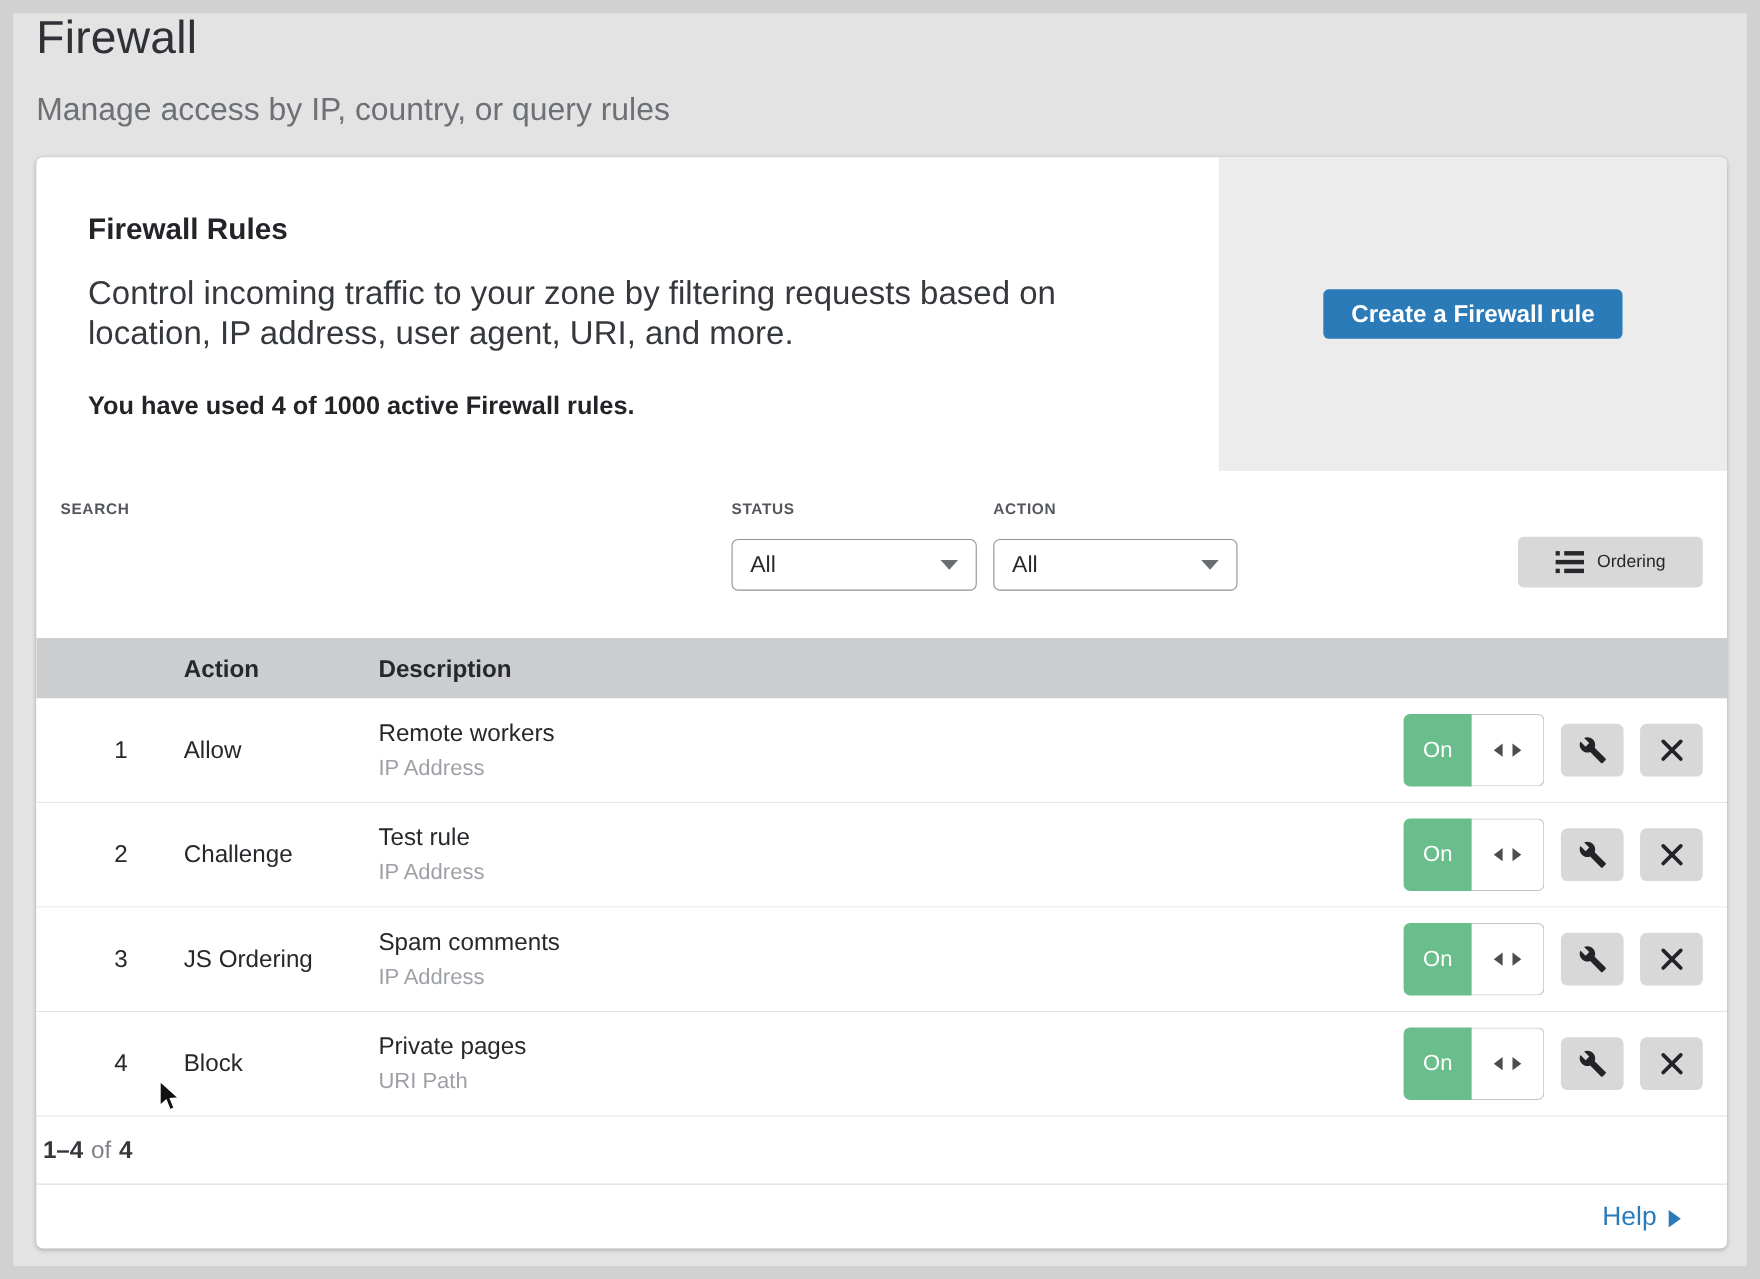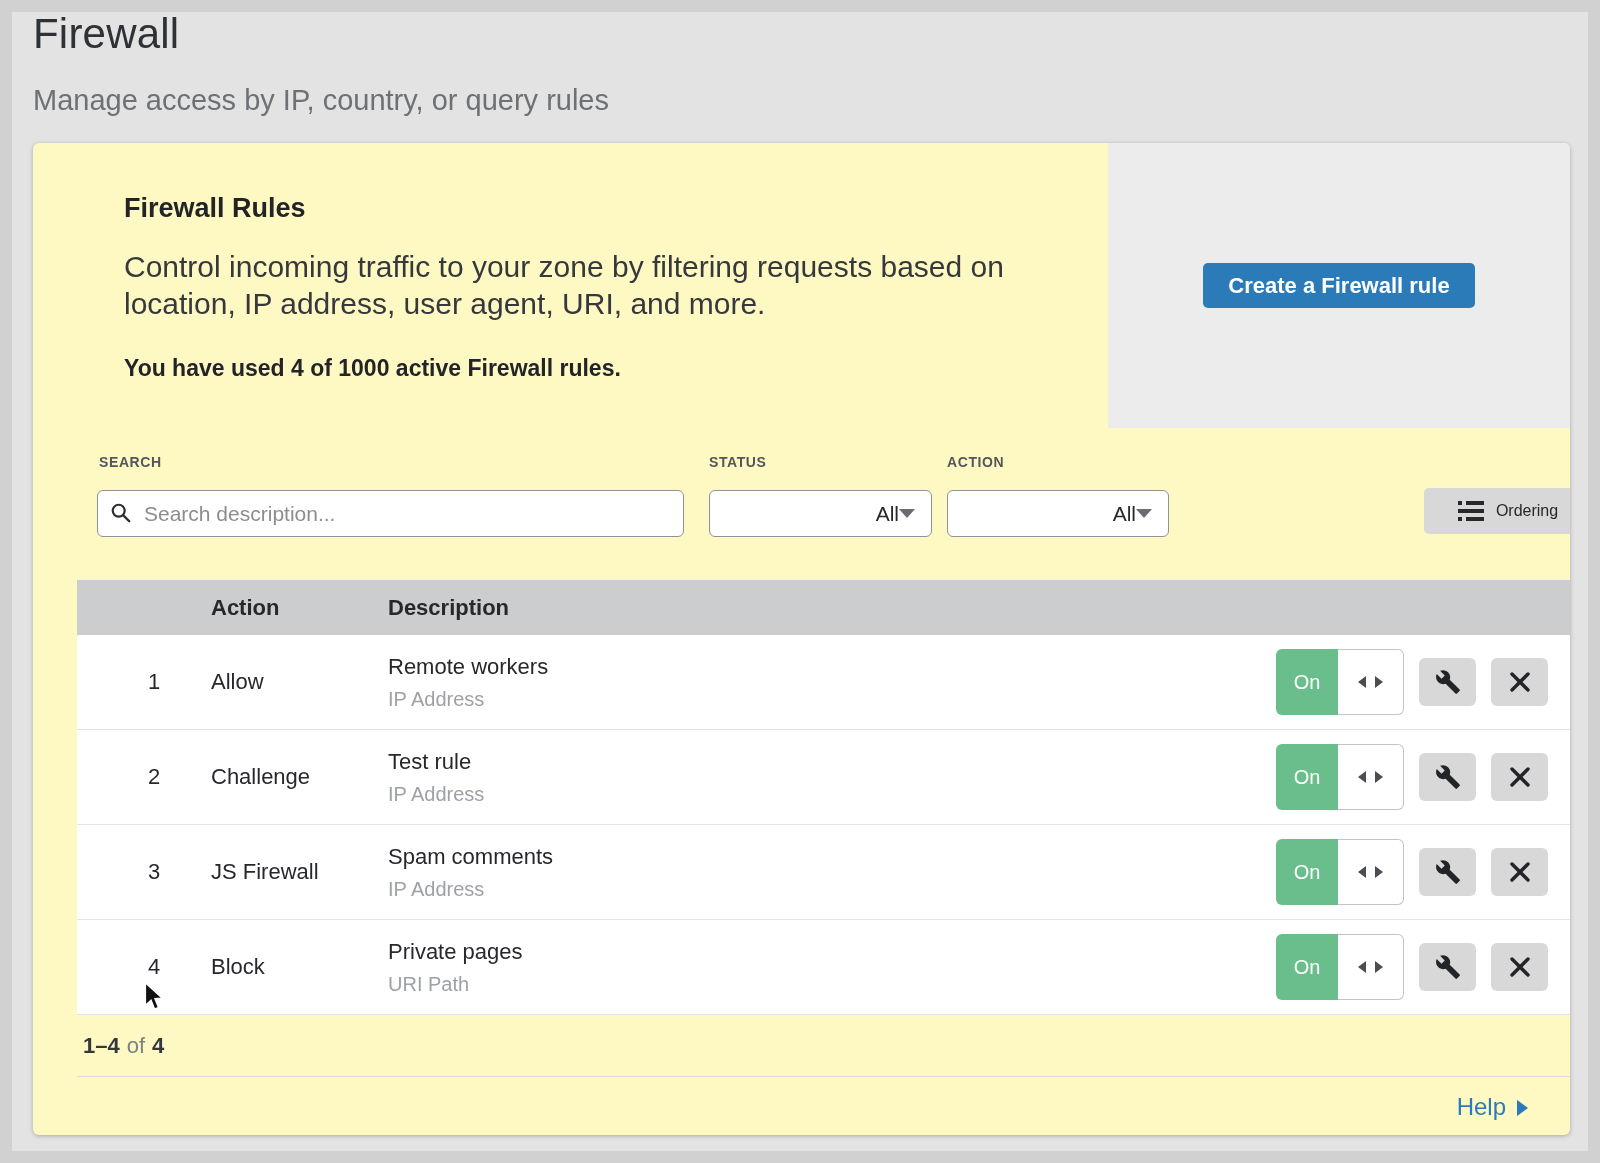--- a/index.html
+++ b/index.html
@@ -16,24 +16,23 @@
     box-shadow: inset 0 0 0 12px rgba(170,170,170,0.30);
   }
   
   .page-header { position:absolute; left:33px; top:10px; }
   .page-title { font-size:42px; font-weight:500; color:#2e3135; letter-spacing:0.2px; }
   .page-subtitle { margin-top:26px; font-size:29px; color:#6d7176; }
 
   
   .card {
     position:absolute; left:33px; top:143px; width:1537px; height:992px;
-    background:#fef9c3; border-radius:6px;
+    background:#ffffff; border-radius:6px;
     box-shadow:0 1px 4px rgba(0,0,0,0.25);
     overflow:hidden;
-    padding-left:44px;
   }
   .card-top { display:flex; height:285px; }
   .card-top-left { flex:1; padding:50px 0 0 47px; }
   .card-heading { font-size:27px; font-weight:700; color:#222428; }
   .card-description { margin-top:24px; font-size:30px; line-height:37px; color:#35383c; max-width:970px; }
   .usage-note { margin-top:33px; font-size:23px; font-weight:700; color:#222428; }
   .card-aside {
     width:462px; background:var(--aside_gray,#ececec);
     display:flex; align-items:center; justify-content:center;
   }
@@ -53,21 +52,21 @@
   .search-wrap input {
     width:100%; height:100%; border:1px solid #8f9297; border-radius:6px;
     font-family:inherit; font-size:21px; color:#26282c; padding:0 14px 0 46px;
     background:#fff; outline:none;
   }
   .search-wrap input::placeholder { color:#8a8d92; }
   .search-icon { position:absolute; left:13px; top:12px; width:22px; height:22px; }
   .select-box {
     position:absolute; top:62px; height:47px; background:#fff;
     border:1px solid #8f9297; border-radius:6px;
-    display:flex; align-items:center; justify-content:flex-end;
+    display:flex; align-items:center; justify-content:space-between;
     padding:0 16px; font-size:21px; color:#26282c; cursor:pointer;
   }
   .caret { width:0; height:0; border-left:8px solid transparent;
     border-right:8px solid transparent; border-top:9px solid #696d72; }
   .ordering-btn {
     position:absolute; left:1347px; top:60px; width:168px; height:46px;
     background:var(--button_gray,#d8d8d9); border:none; border-radius:5px; cursor:pointer;
     display:flex; align-items:center; justify-content:center; gap:11px;
     font-family:inherit; font-size:16px; color:#26282c;
   }
@@ -145,27 +144,20 @@
       <div class="card-description">Control incoming traffic to your zone by filtering requests based on location, IP address, user agent, URI, and more.</div>
       <div class="usage-note">You have used 4 of 1000 active Firewall rules.</div>
     </div>
     <div class="card-aside">
       <button class="create-btn">Create a Firewall rule</button>
     </div>
   </div>
 
   <div class="filter-bar">
     <div class="filter-label" style="left:22px;">SEARCH</div>
-    <div class="search-wrap">
-      <svg class="search-icon" viewBox="0 0 24 24">
-        <circle cx="9.5" cy="9.5" r="6.5" fill="none" stroke="#2b2d30" stroke-width="2.4"></circle>
-        <line x1="14.5" y1="14.5" x2="21" y2="21" stroke="#2b2d30" stroke-width="2.6" stroke-linecap="round"></line>
-      </svg>
-      <input type="text" placeholder="Search description..." style="">
-    </div>
 
     <div class="filter-label" style="left:632px;">STATUS</div>
     <div class="select-box" style="left:632px; width:223px;">
       <span>All</span>
       <span class="caret"></span>
     </div>
 
     <div class="filter-label" style="left:870px;">ACTION</div>
     <div class="select-box" style="left:870px; width:222px;">
       <span>All</span>
@@ -243,21 +235,21 @@
         <svg width="24" height="24" viewBox="0 0 24 24">
           <line x1="4" y1="4" x2="20" y2="20" stroke="#222428" stroke-width="3.4" stroke-linecap="round"></line>
           <line x1="20" y1="4" x2="4" y2="20" stroke="#222428" stroke-width="3.4" stroke-linecap="round"></line>
         </svg>
       </button>
     </div>
   </div>
 
   <div class="rule-row">
     <div class="rule-num">3</div>
-    <div class="rule-action">JS Firewall</div>
+    <div class="rule-action">JS Ordering</div>
     <div class="rule-desc">
       <div class="rule-desc-title">Spam comments</div>
       <div class="rule-desc-sub">IP Address</div>
     </div>
     <div class="row-controls">
       <div class="toggle">
         <div class="toggle-on">On</div>
         <div class="toggle-handle">
           <span class="tri-l"></span>
           <span class="tri-r"></span>

